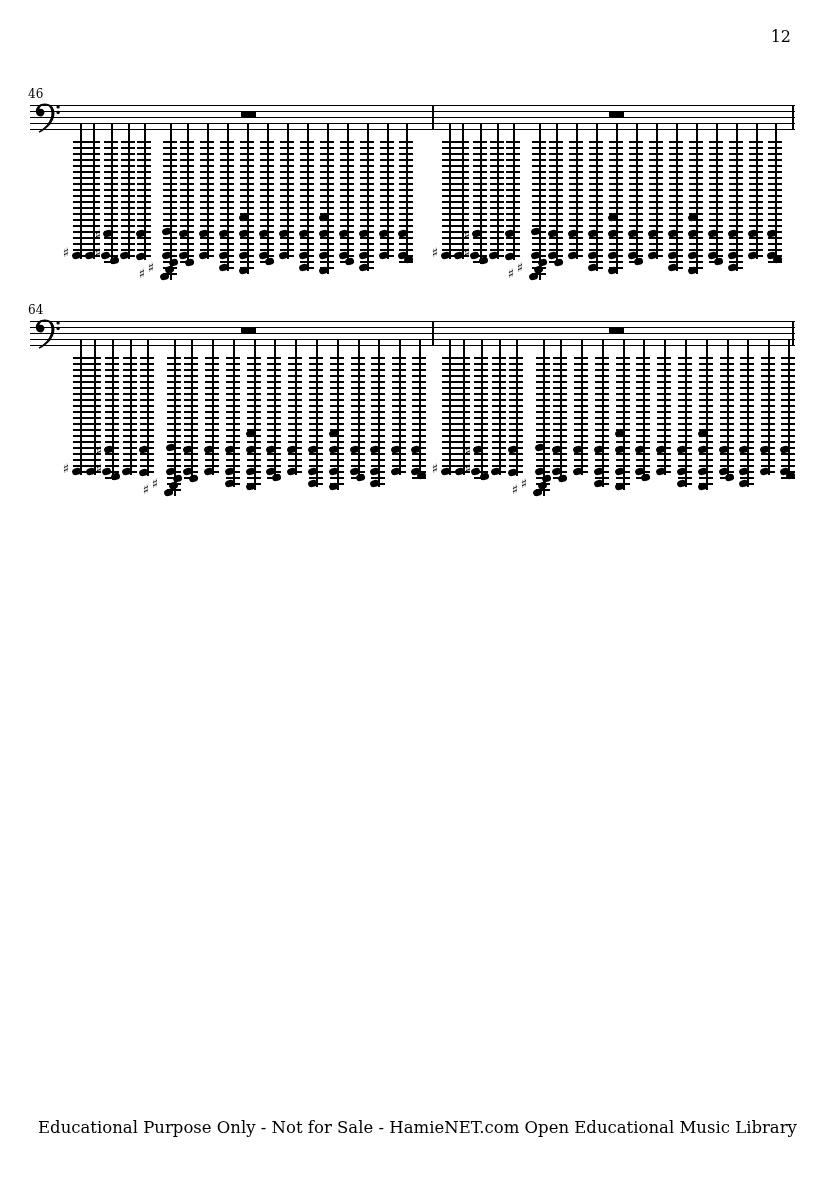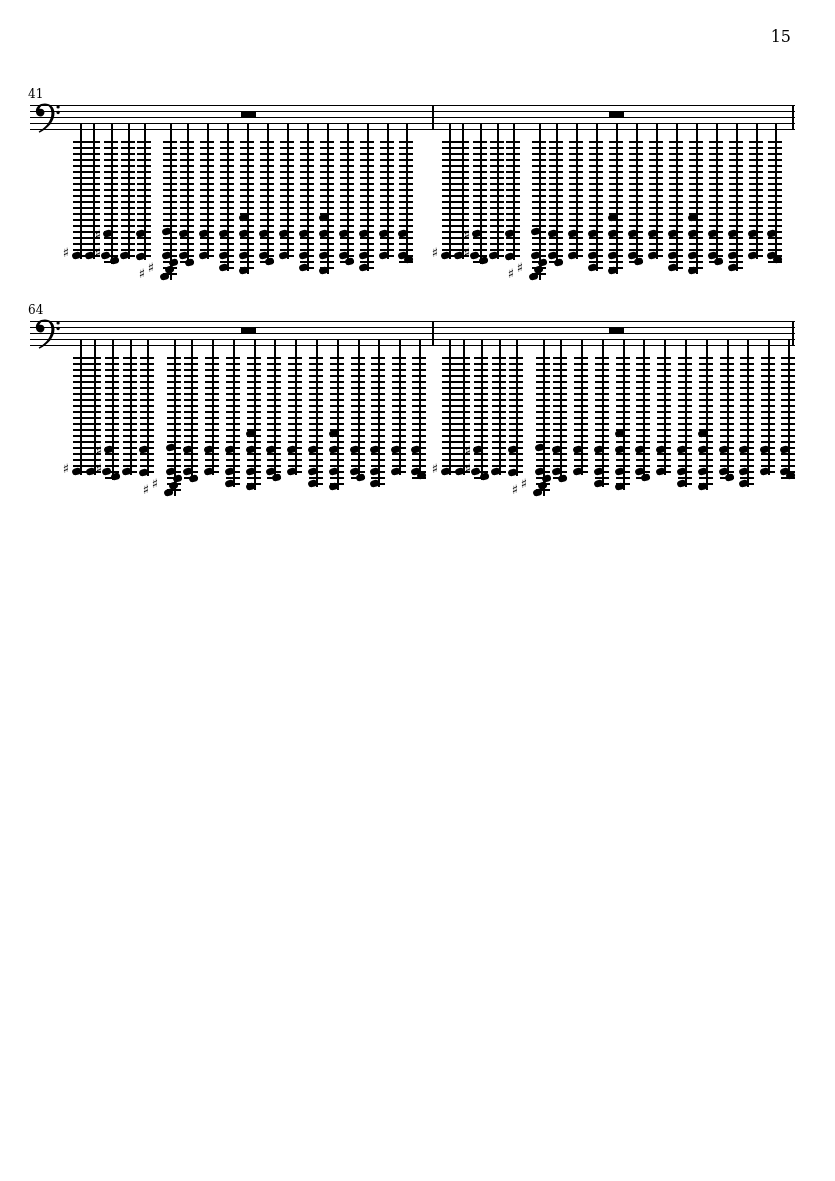--- a/index.html
+++ b/index.html
@@ -17,23 +17,23 @@
   .mnum{position:absolute;font-size:12px;color:#000;}         
   #page-number{position:absolute;top:27px;right:44px;font-size:16px;color:#000;}
   #footer-text{position:absolute;top:1118px;left:0;width:100%;text-align:center;
                font-size:16.5px;color:#000;}
   .clef{position:absolute;width:27px;height:31px;}
 </style>
 </head>
 <body>
 
 <div id="page">
-  <span id="page-number">15</span>
+  <span id="page-number">12</span>
   <div id="score">
-      <div class="mnum" style="left: 28px; top: 87px;">41</div>
+      <div class="mnum" style="left: 28px; top: 87px;">46</div>
       <div class="sl" style="left: 30px; top: 105px; width: 765px;"></div>
       <div class="sl" style="left: 30px; top: 111px; width: 765px;"></div>
       <div class="sl" style="left: 30px; top: 117px; width: 765px;"></div>
       <div class="sl" style="left: 30px; top: 123px; width: 765px;"></div>
       <div class="sl" style="left: 30px; top: 129px; width: 765px;"></div>
       <span class="clef" style="left: 35px; top: 103px;"><svg viewBox="0 0 26 30" width="27" height="31" xmlns="http://www.w3.org/2000/svg">
           <path fill="#000" d="M9.5,0.5 C4.2,0.5 0.8,3.9 0.8,8.1 c0,2.9 1.9,4.9 4.4,4.9 c2.2,0 3.9,-1.6 3.9,-3.8 c0,-2.1 -1.6,-3.7 -3.6,-3.7 c-0.5,0 -0.9,0.1 -1.3,0.2 C4.9,3.3 7,2 9.4,2 c4,0 6.4,3.1 6.4,8 c0,7.2 -4.9,13.2 -12.3,17.6 l0.7,1.1 C12.6,24.4 18.8,17.7 18.8,9.8 C18.8,4.2 15,0.5 9.5,0.5 z"></path>
           <circle fill="#000" cx="22.3" cy="3.8" r="1.6"></circle>
           <circle fill="#000" cx="22.3" cy="9.2" r="1.6"></circle>
         </svg></span>
@@ -1846,13 +1846,14 @@
       <div class="ledg" style="left: 781px; top: 447px;"></div>
       <div class="ledg" style="left: 781px; top: 453px;"></div>
       <div class="ledg" style="left: 781px; top: 459px;"></div>
       <div class="ledg" style="left: 781px; top: 465px;"></div>
       <div class="ledg" style="left: 781px; top: 471px;"></div>
       <div class="ledg" style="left: 781px; top: 477px;"></div>
       <div class="head" style="left: 779.5px; top: 446px;"></div>
       <div class="head" style="left: 779.5px; top: 468px;"></div>
       <div class="head" style="left: 785.5px; top: 472px;"></div>
     </div>
+  <div id="footer-text">Educational Purpose Only - Not for Sale - HamieNET.com Open Educational Music Library</div>
 </div>
 
 </body></html>

